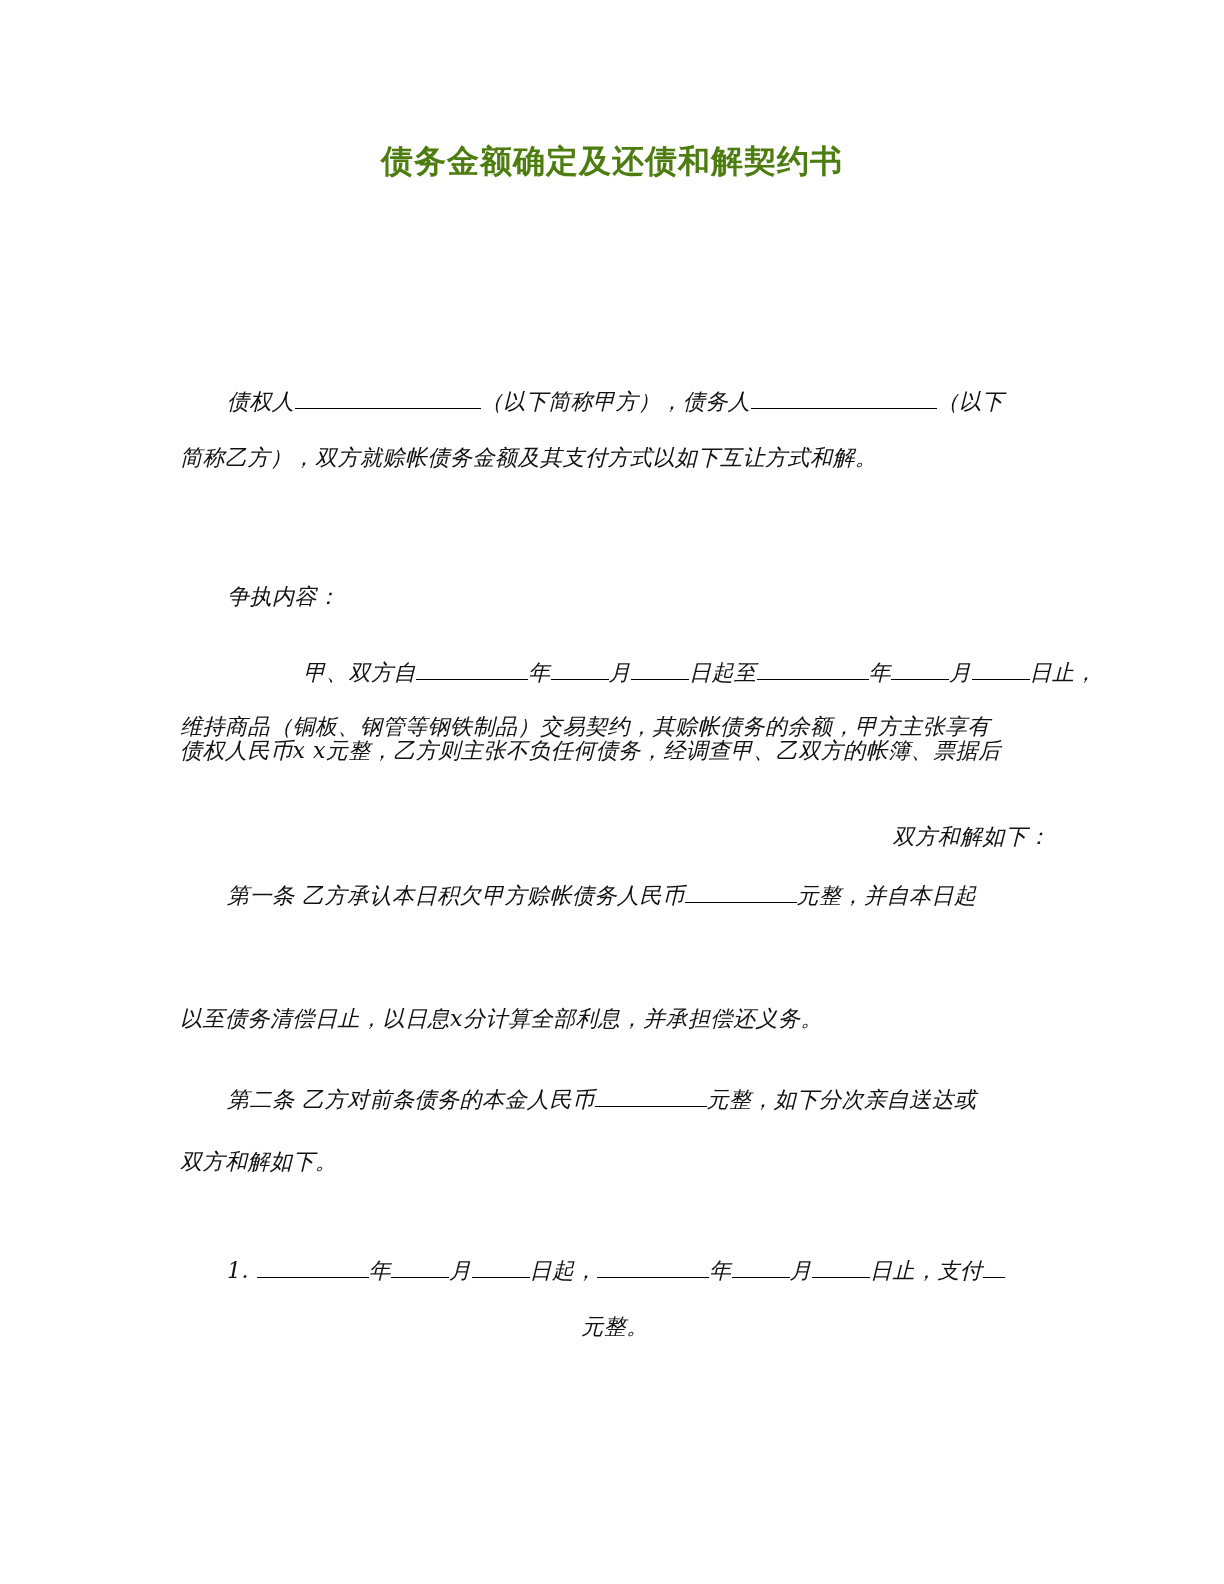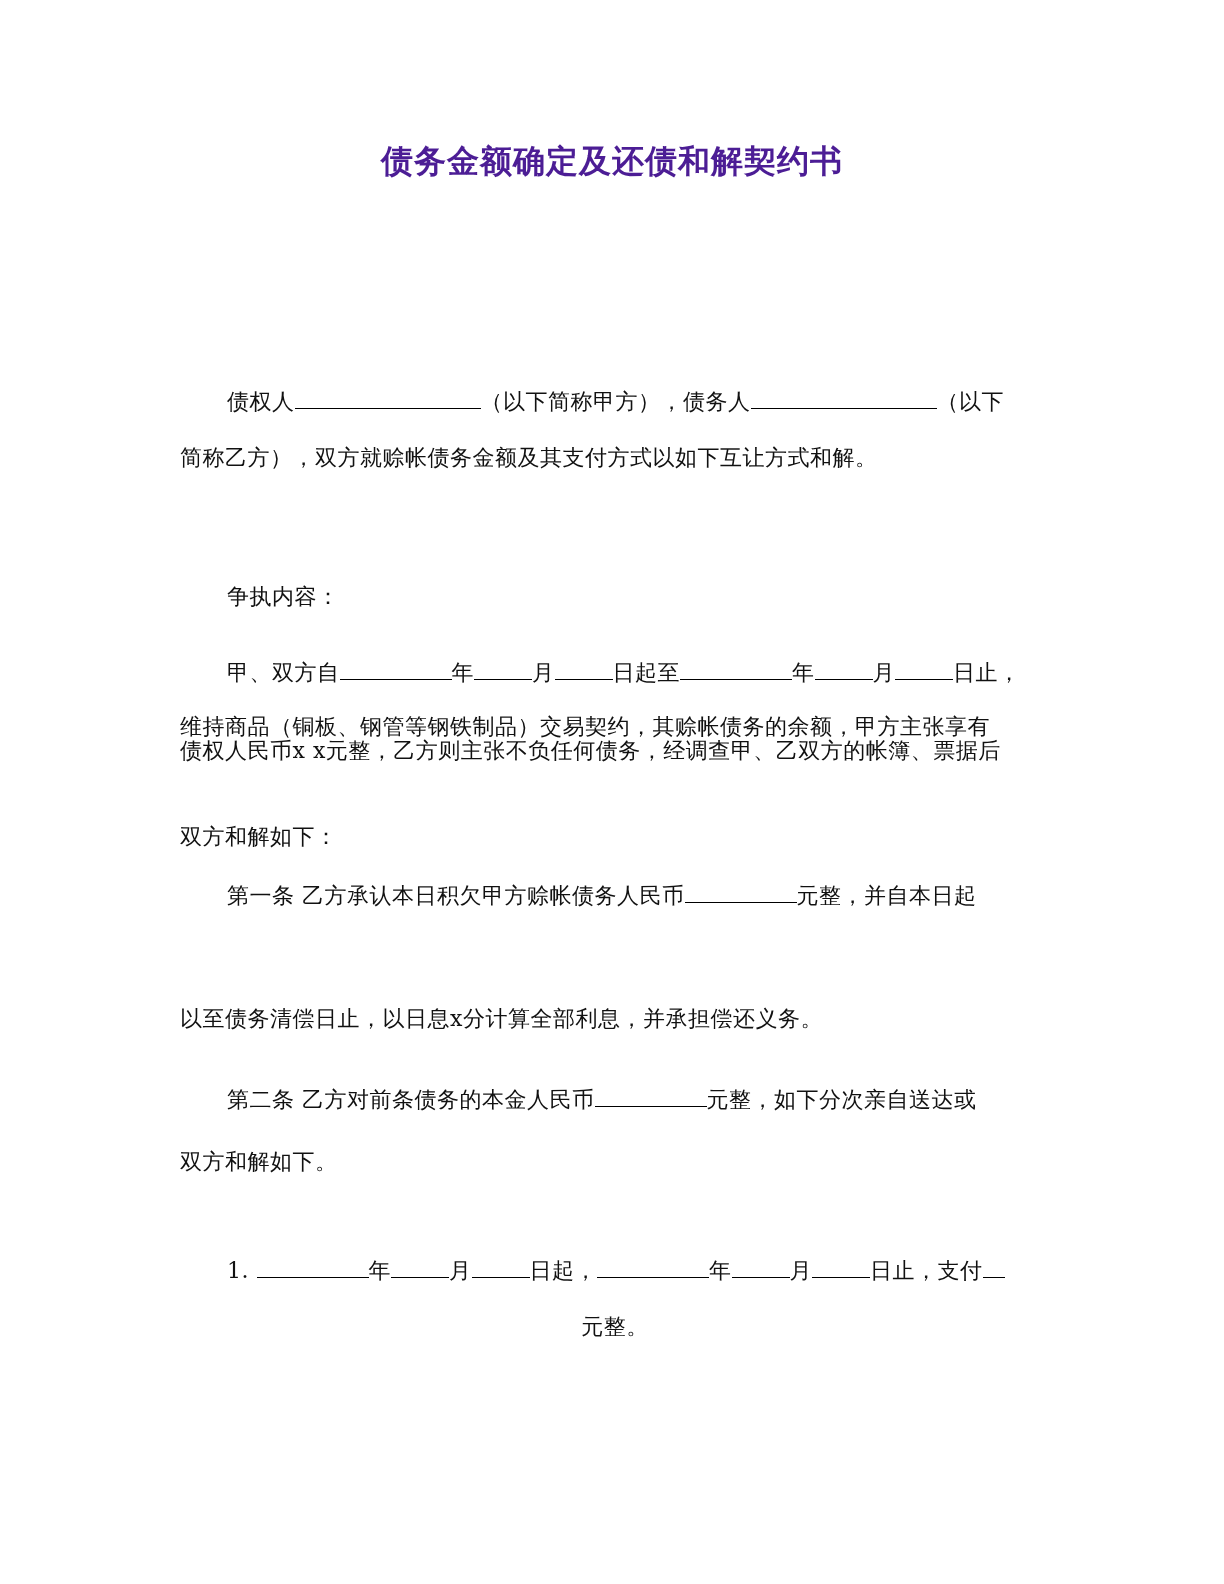--- a/index.html
+++ b/index.html
@@ -1,47 +1,47 @@
 <!DOCTYPE html>
 <html><head>
   <meta charset="utf-8">
   <style>
     html, body { margin: 0; padding: 0; background: #ffffff; }
     body { width: 1224px; height: 1584px; position: relative; overflow: hidden;
            font-family: "DejaVu Serif", "Liberation Serif", serif; color: #111; }
     .title { position: absolute; top: 140px; left: 0; width: 1224px; text-align: center;
              font-family: "DejaVu Sans", "Liberation Sans", sans-serif; font-weight: bold;
-             font-size: 32px; letter-spacing: 1px; color: #4c1d95; }
+             font-size: 32px; letter-spacing: 1px; color: #4d7c0f; }
     .line { position: absolute; left: 180px; width: 870px; font-size: 22px; line-height: 30px;
-            white-space: nowrap; letter-spacing: 0.5px; }
+            white-space: nowrap; letter-spacing: 0.5px; font-style: italic; }
     .indent { padding-left: 47px; }
     .blank { display: inline-block; border-bottom: 1.5px solid #000; height: 22px; vertical-align: baseline; }
     .b-long { width: 186px; }
     .b-mid { width: 112px; }
     .b-short { width: 58px; }
     .b-tiny { width: 22px; }
   </style>
 </head>
 <body>
 
 <div class="title">债务金额确定及还债和解契约书</div>
 
 <div class="line indent" style="top:386px;">
   <span>债权人</span><span class="blank b-long"></span><span>（以下简称甲方），债务人</span><span class="blank b-long"></span><span>（以下</span>
 </div>
 <div class="line" style="top:443px;">简称乙方），双方就赊帐债务金额及其支付方式以如下互让方式和解。</div>
 
 <div class="line indent" style="top:582px;">争执内容：</div>
 
-<div class="line indent" style="top:657px;">
+<div class="line indent" style="top:657px;text-align:right;">
   <span>甲、双方自</span><span class="blank b-mid"></span><span>年</span><span class="blank b-short"></span><span>月</span><span class="blank b-short"></span><span>日起至</span><span class="blank b-mid"></span><span>年</span><span class="blank b-short"></span><span>月</span><span class="blank b-short"></span><span>日止，</span>
 </div>
 <div class="line" style="top:712px;">维持商品（铜板、钢管等钢铁制品）交易契约，其赊帐债务的余额，甲方主张享有</div>
 <div class="line" style="top:736px;">债权人民币x x元整，乙方则主张不负任何债务，经调查甲、乙双方的帐簿、票据后</div>
-<div class="line" style="top:822px;">双方和解如下：</div>
+<div class="line" style="top:822px;text-align:right;">双方和解如下：</div>
 
 <div class="line indent" style="top:880px;">
   <span>第一条  乙方承认本日积欠甲方赊帐债务人民币</span><span class="blank b-mid"></span><span>元整，并自本日起</span>
 </div>
 <div class="line" style="top:984px;margin-top:20px;">以至债务清偿日止，以日息x分计算全部利息，并承担偿还义务。</div>
 
 <div class="line indent" style="top:1084px;">
   <span>第二条  乙方对前条债务的本金人民币</span><span class="blank b-mid"></span><span>元整，如下分次亲自送达或</span>
 </div>
 <div class="line" style="top:1147px;">双方和解如下。</div>

